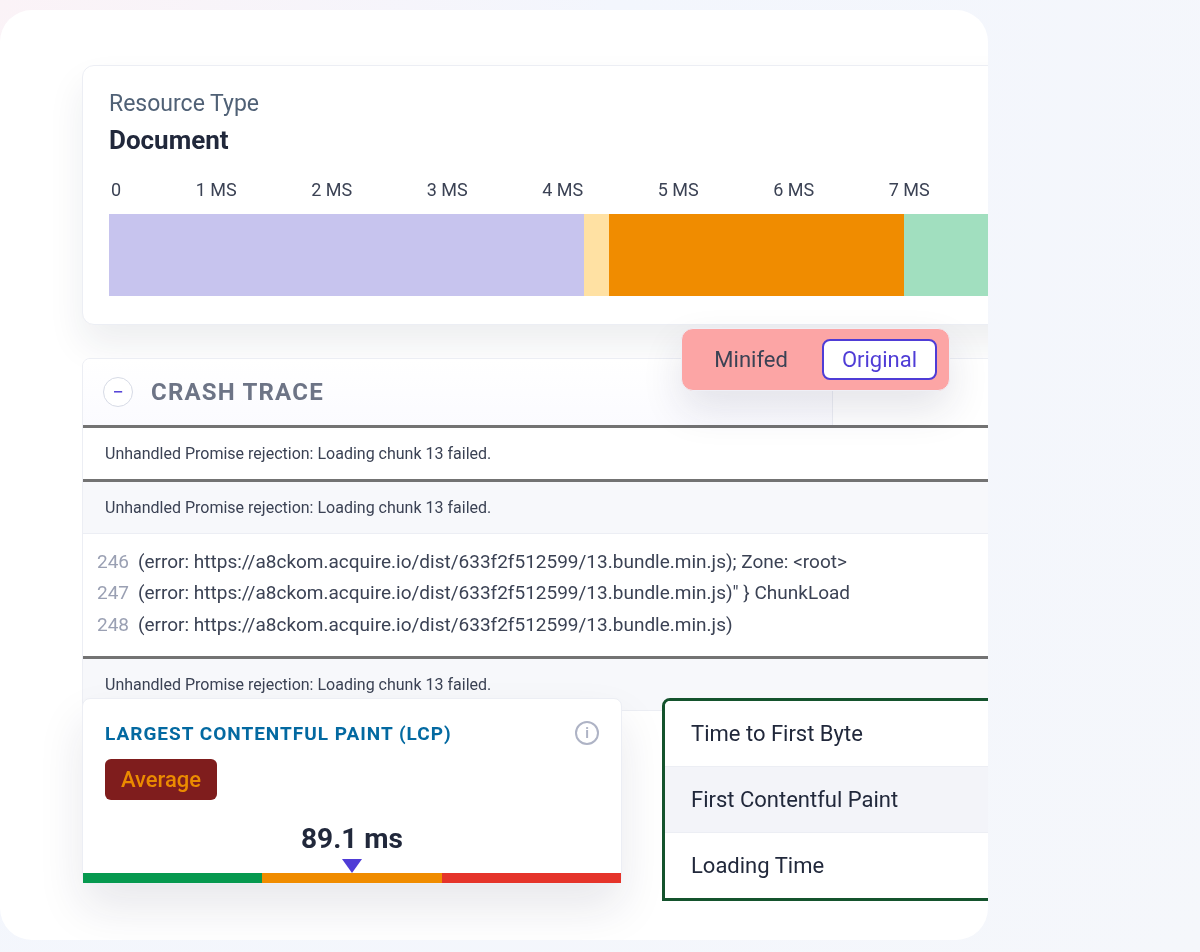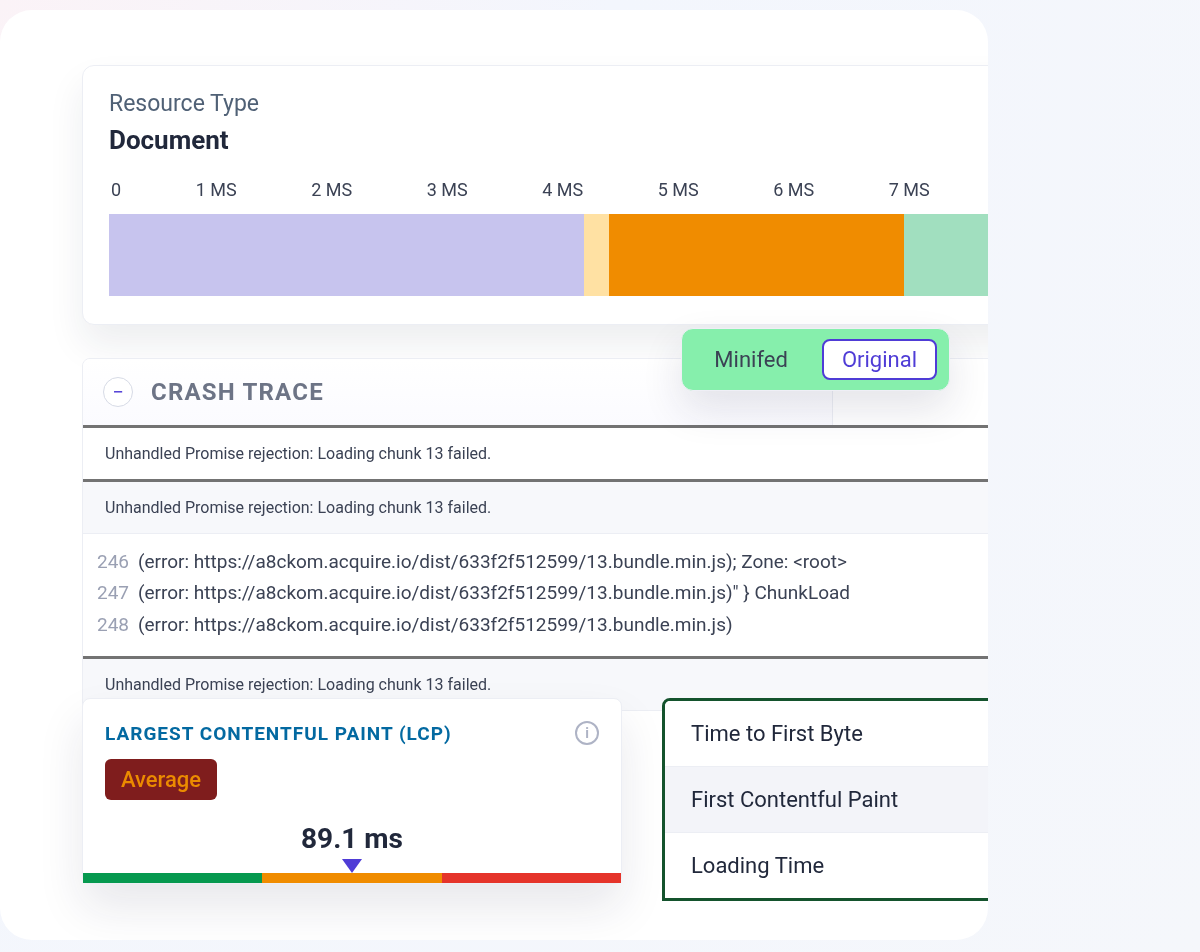--- a/index.html
+++ b/index.html
@@ -69,21 +69,21 @@
   .seg-cream    { background:#ffe1a3; }
   .seg-orange   { background:#f08c00; }
   .seg-mint     { background:#a1dfbf; }
   .seg-green    { background:#06994f; }
 
   
   .toggle-pill {
     position: absolute;
     right: 38px;
     top: 318px;
-    background: #86efac;
+    background: #fca5a5;
     border: 1px solid #efeff6;
     border-radius: 12px;
     padding: 10px 12px;
     display: flex;
     gap: 14px;
     align-items: center;
     box-shadow: 0 18px 40px rgba(30,34,70,0.12);
     z-index: 5;
   }
   .toggle-opt {

